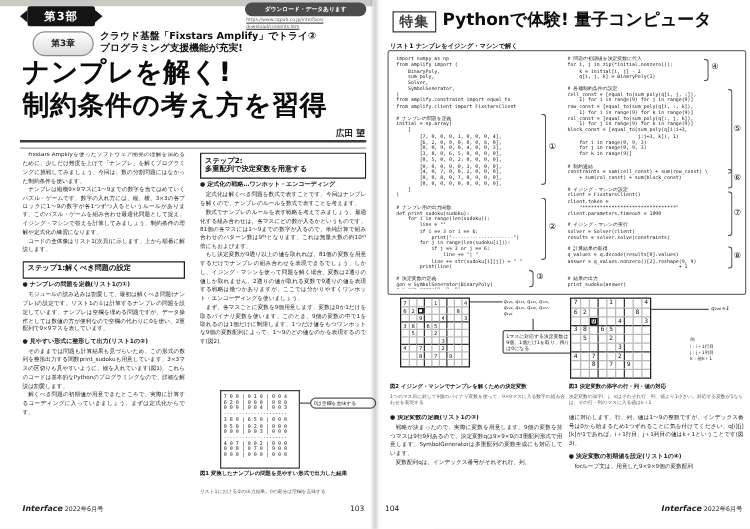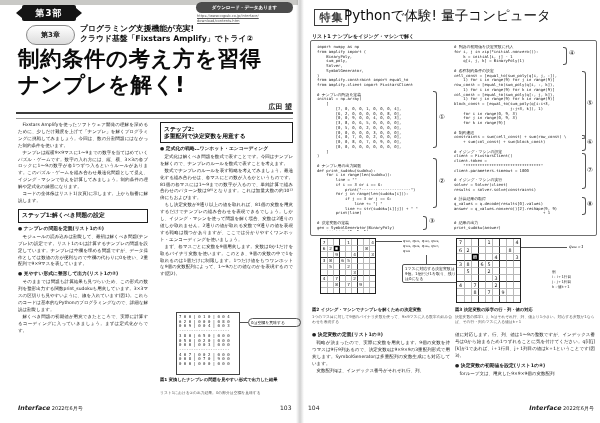--- a/index.html
+++ b/index.html
@@ -53,21 +53,21 @@
   .figcap{font-size:4.3px;font-weight:bold;line-height:5.6px;text-align:left;color:#111;}
   .figsub{font-size:3.8px;line-height:5px;color:#555;text-align:left;font-weight:normal;}
 
   .footer{font-size:5px;color:#222;}
   .footer b{font-size:6.3px;font-style:italic;}
   .pageno{font-size:6px;color:#222;}
 
   
   .feature-badge{left:14px;top:9px;width:33px;height:15px;border:1.6px solid #3c3c3c;color:#3c3c3c;
     font-size:11px;font-weight:bold;display:flex;align-items:center;justify-content:center;letter-spacing:1px;}
-  .feature-title{left:44px;top:7px;width:240px;font-size:13.5px;font-weight:400;color:#0c0c0c;}
+  .feature-title{left:54px;top:7px;width:240px;font-size:13.5px;font-weight:700;color:#0c0c0c;}
   .listing-cap{left:12px;top:33px;width:280px;font-size:5px;font-weight:bold;color:#111;}
   .listing-box{left:10px;top:40px;width:285px;height:194px;border:1px solid #6f6f6f;border-radius:2px;background:#fff;}
   .code{font-family:"DejaVu Sans Mono","Liberation Mono",monospace;font-size:3.9px;line-height:4.75px;
     white-space:pre;color:#1a1a1a;overflow:hidden;}
   .brace{border:1px solid #555;border-left:none;border-radius:0 3px 3px 0;width:3px;z-index:2;}
   .marker{font-size:6.5px;color:#111;z-index:3;line-height:6.5px;}
 
   
   .sgrid{display:grid;border:1.3px solid #222;background:#fff;z-index:2;}
   .sgrid .c{display:flex;align-items:center;justify-content:center;color:#111;}
@@ -87,27 +87,27 @@
 
   <div class="abs part-ribbon">第3部</div>
   <div class="abs dl-badge">ダウンロード・データあります</div>
   <div class="abs dl-url">
     <div>https://www.cqpub.co.jp/interface/</div>
     <div>download/contents.htm</div>
   </div>
 
   <div class="abs chapter-pill">第3章</div>
   <div class="abs subtitle">
+    <div>クラウド基盤「Fixstars Amplify」でトライ②</div>
     <div>プログラミング支援機能が充実!</div>
-    <div>クラウド基盤「Fixstars Amplify」でトライ②</div>
   </div>
 
   <div class="abs main-title">
+    <div>ナンプレを解く!</div>
     <div>制約条件の考え方を習得</div>
-    <div>ナンプレを解く!</div>
   </div>
   <div class="abs author">広田 望</div>
   <div class="abs rule"></div>
 
   <div class="abs col" style="left:18px;top:122px;width:130px;height:280px;">
     <p>Fixstars Amplifyを使ったソフトウェア開発の理解を深めるために、少しだけ難度を上げて「ナンプレ」を解くプログラミングに挑戦してみましょう。今回は、数の分割問題にはなかった制約条件を使います。</p>
     <p>ナンプレは縦横9×9マスに1〜9までの数字を当てはめていくパズル・ゲームです。数字の入れ方には、縦、横、3×3の各ブロックに1〜9の数字が各1つずつ入るというルールがあります。このパズル・ゲームを組み合わせ最適化問題として捉え、イジング・マシンで答えを計算してみましょう。制約条件の理解や定式化の練習になります。</p>
     <p>コードの全体像はリスト1(次頁)に示します。上から順番に解説します。</p>
     <div class="step-box">ステップ1:解くべき問題の設定</div>
     <div class="bullet-h">● ナンプレの問題を定義(リスト1の①)</div>

